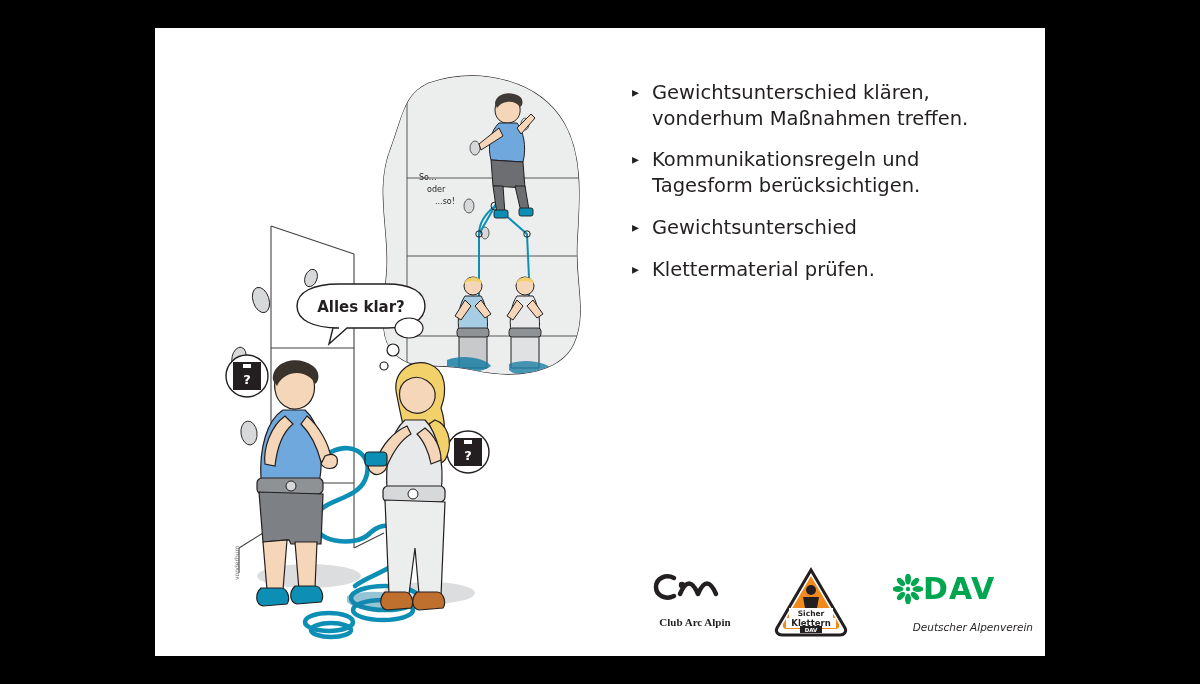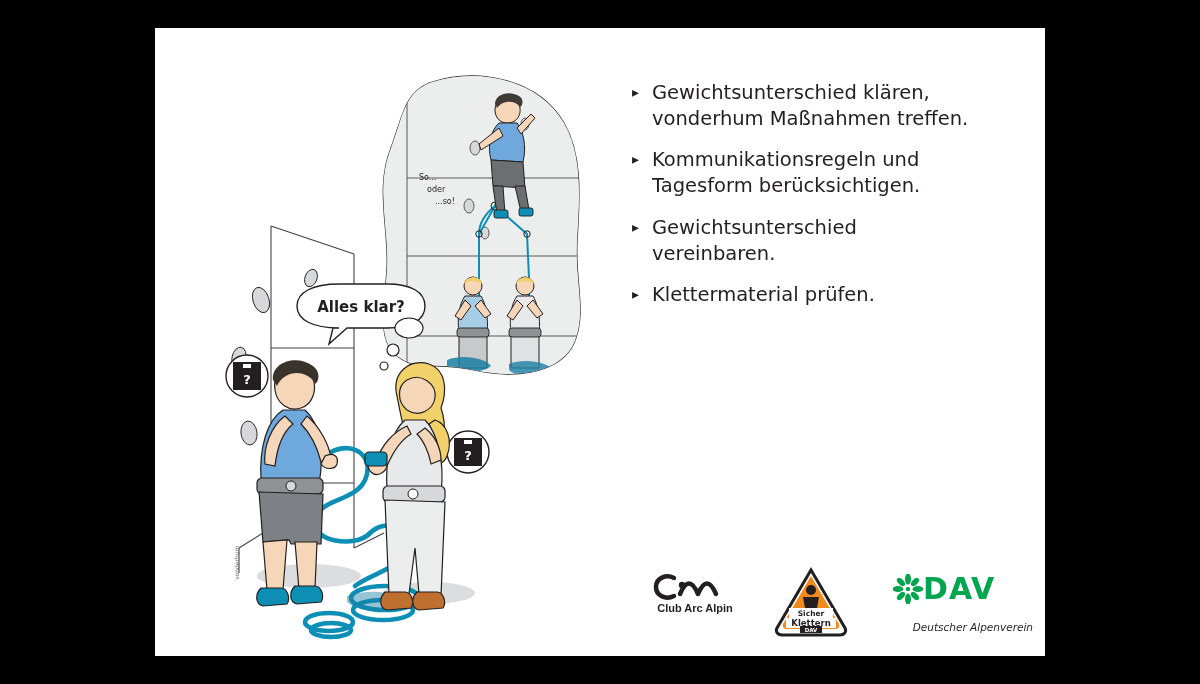--- a/index.html
+++ b/index.html
@@ -84,22 +84,22 @@
     height: 80px;
   }
   .logo { position: absolute; text-align: center; }
 
   .logo-caa { left: 10px; top: 6px; width: 120px; }
   .caa-mark { font-size: 0; line-height: 0; }
   .caa-label {
     font-size: 11px;
     font-weight: bold;
     color: #231f20;
-    margin-top: 0;
-    font-family: Liberation Sans, sans-serif;
+    margin-top: 14px;
+    font-family: Liberation Serif, serif;
   }
 
   .logo-sk { left: 146px; top: 0px; width: 80px; }
 
   .logo-dav { left: 268px; top: 8px; width: 140px; }
   .dav-row { display: flex; align-items: center; justify-content: flex-start; }
   .dav-text {
     font-size: 30px;
     font-weight: bold;
     color: #00a550;
@@ -334,21 +334,20 @@
         <span class="marker">▸</span>
         <span class="txt">
           <span class="l">Kommunikationsregeln und</span>
           <span class="l">Tagesform berücksichtigen.</span>
         </span>
       </li>
       <li>
         <span class="marker">▸</span>
         <span class="txt">
           <span class="l">Gewichtsunterschied</span>
-          <span class="l">vereinbaren.</span>
         </span>
       </li>
       <li>
         <span class="marker">▸</span>
         <span class="txt">
           <span class="l">Klettermaterial prüfen.</span>
         </span>
       </li>
     </ul>
   </div>

